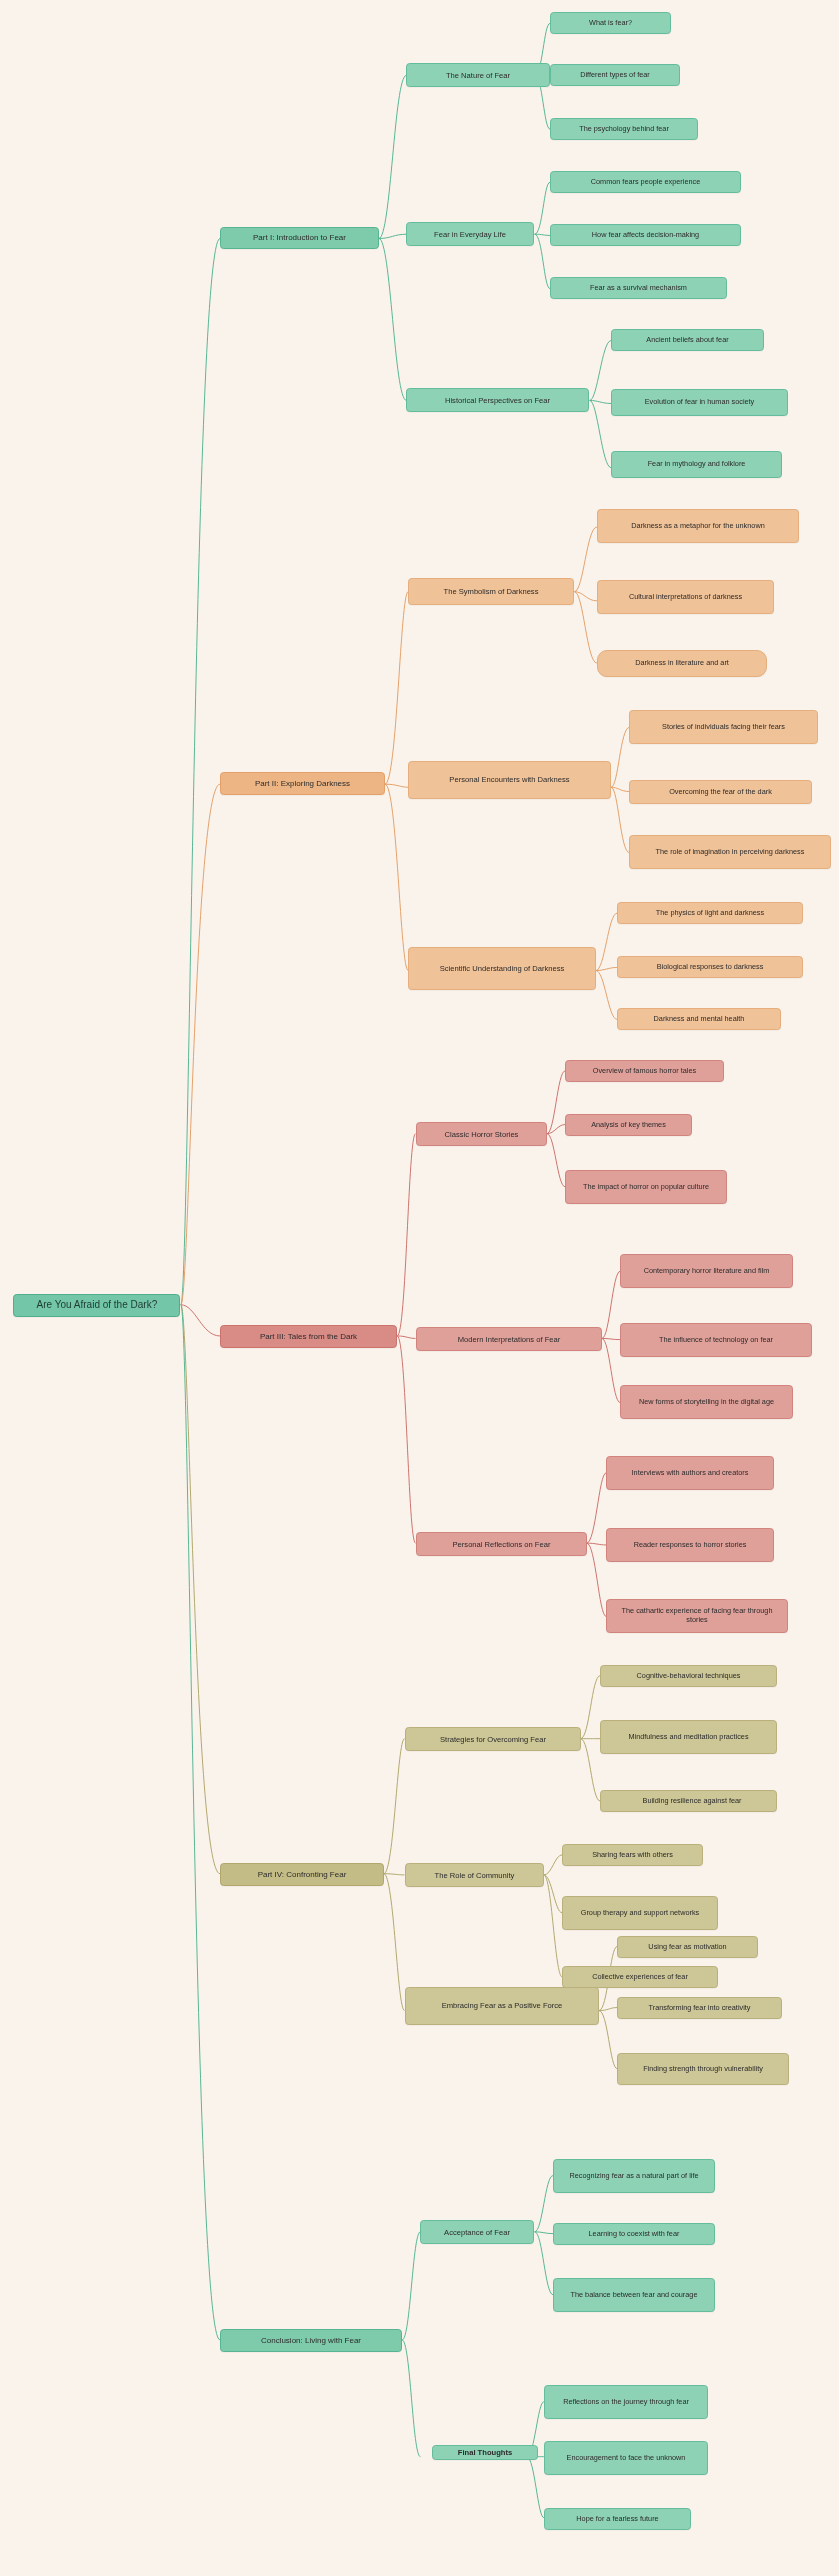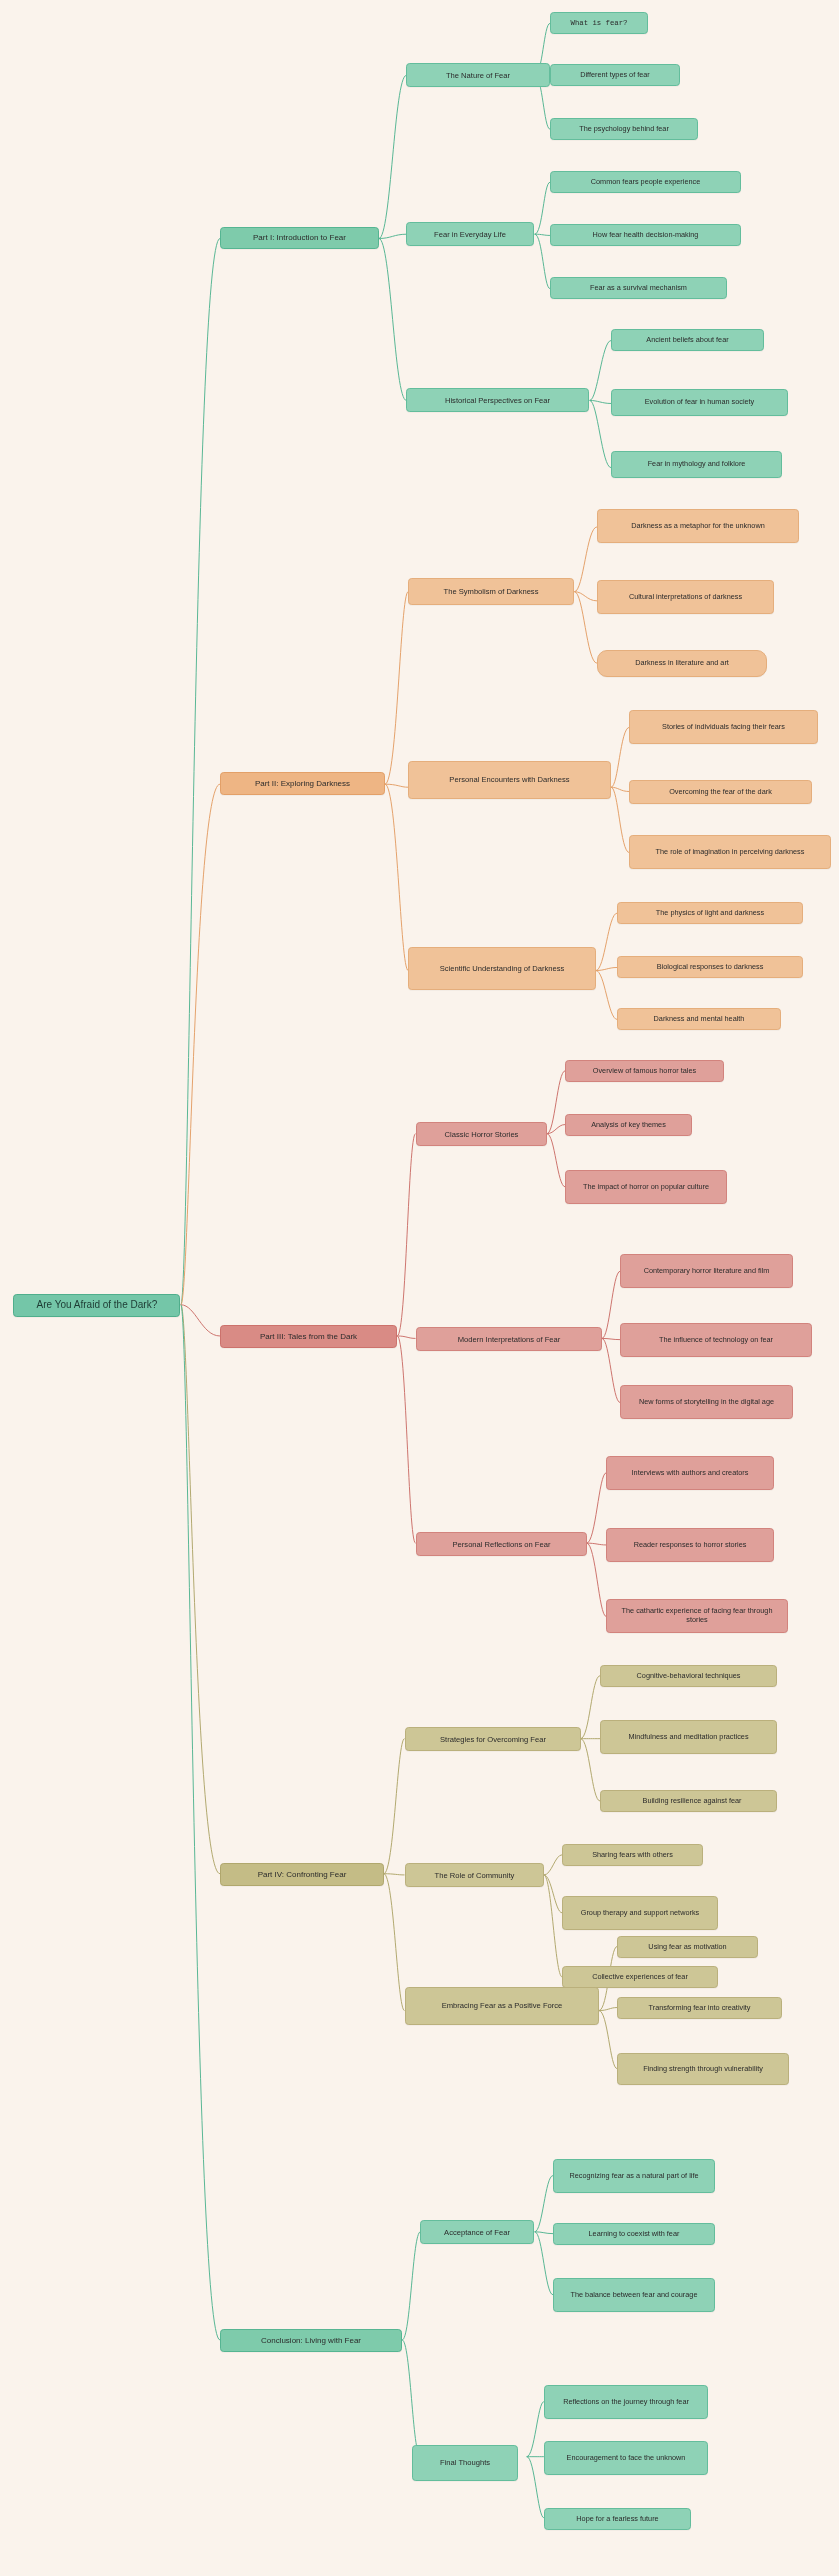--- a/index.html
+++ b/index.html
@@ -147,27 +147,27 @@
       <path d="M862 4020 C 875 4020, 880 4020, 890 4020" stroke="#55b592"></path>
       <path d="M862 4020 C 875 4020, 880 4120, 890 4120" stroke="#55b592"></path>
     </g>
   </svg>
 
   <div class="node root" style="left:13.4px; top:1294px; width:167px; height:22.6px;">Are You Afraid of the Dark?</div>
 
   <div class="node lvl1 c-green" style="left:220px; top:227px; width:159px; height:22px;">Part I: Introduction to Fear</div>
 
   <div class="node lvl2 c-green2" style="left:406px; top:63px; width:144px; height:24.4px;">The Nature of Fear</div>
-  <div class="node lvl3 c-teal2" style="left:550px; top:12.2px; width:98px; height:22px;font-family:Liberation Mono, monospace;">What is fear?</div>
+  <div class="node lvl3 c-teal2" style="left:550px; top:12.2px; width:121px; height:22px;">What is fear?</div>
   <div class="node lvl3 c-teal2" style="left:550px; top:64px; width:130px; height:22px;">Different types of fear</div>
   <div class="node lvl3 c-teal2" style="left:550px; top:118px; width:148px; height:22px;">The psychology behind fear</div>
 
   <div class="node lvl2 c-green2" style="left:406px; top:222px; width:128px; height:24.4px;">Fear in Everyday Life</div>
   <div class="node lvl3 c-teal2" style="left:550px; top:171px; width:191px; height:22px;">Common fears people experience</div>
-  <div class="node lvl3 c-teal2" style="left:550px; top:224px; width:191px; height:22px;">How fear health decision-making</div>
+  <div class="node lvl3 c-teal2" style="left:550px; top:224px; width:191px; height:22px;">How fear affects decision-making</div>
   <div class="node lvl3 c-teal2" style="left:550px; top:277px; width:177px; height:22px;">Fear as a survival mechanism</div>
 
   <div class="node lvl2 c-green2" style="left:406px; top:388px; width:183px; height:24.4px;">Historical Perspectives on Fear</div>
   <div class="node lvl3 c-teal2" style="left:611px; top:329px; width:153px; height:22px;">Ancient beliefs about fear</div>
   <div class="node lvl3 c-teal2" style="left:611px; top:389px; width:177px; height:27px;">Evolution of fear in human society</div>
   <div class="node lvl3 c-teal2" style="left:611px; top:451px; width:171px; height:27px;">Fear in mythology and folklore</div>
 
   <div class="node lvl1 c-orange" style="left:220px; top:772px; width:165px; height:23px;">Part II: Exploring Darkness</div>
 
   <div class="node lvl2 c-orange2" style="left:408px; top:578px; width:166px; height:27px;">The Symbolism of Darkness</div>
@@ -219,19 +219,19 @@
   <div class="node lvl3 c-olive2" style="left:617px; top:1997px; width:165px; height:22px;">Transforming fear into creativity</div>
   <div class="node lvl3 c-olive2" style="left:617px; top:2053px; width:172px; height:32px;">Finding strength through vulnerability</div>
 
   <div class="node lvl1 c-teal" style="left:220px; top:2329px; width:182px; height:23px;">Conclusion: Living with Fear</div>
 
   <div class="node lvl2 c-teal2" style="left:420px; top:2220px; width:114px; height:24.4px;">Acceptance of Fear</div>
   <div class="node lvl3 c-teal2" style="left:553px; top:2159px; width:162px; height:34px;">Recognizing fear as a natural part of life</div>
   <div class="node lvl3 c-teal2" style="left:553px; top:2223px; width:162px; height:22px;">Learning to coexist with fear</div>
   <div class="node lvl3 c-teal2" style="left:553px; top:2278px; width:162px; height:34px;">The balance between fear and courage</div>
 
-  <div class="node lvl2 c-teal2" style="left:412px; top:2445px; width:106px; height:36px;">Final Thoughts</div>
+  <div class="node lvl2 c-teal2" style="left:432px; top:2445px; width:106px; height:15px;font-weight:bold;">Final Thoughts</div>
   <div class="node lvl3 c-teal2" style="left:544px; top:2385px; width:164px; height:34px;">Reflections on the journey through fear</div>
   <div class="node lvl3 c-teal2" style="left:544px; top:2441px; width:164px; height:34px;">Encouragement to face the unknown</div>
   <div class="node lvl3 c-teal2" style="left:544px; top:2508px; width:147px; height:22px;">Hope for a fearless future</div>
 
 </div>
 
 
 </body></html>

